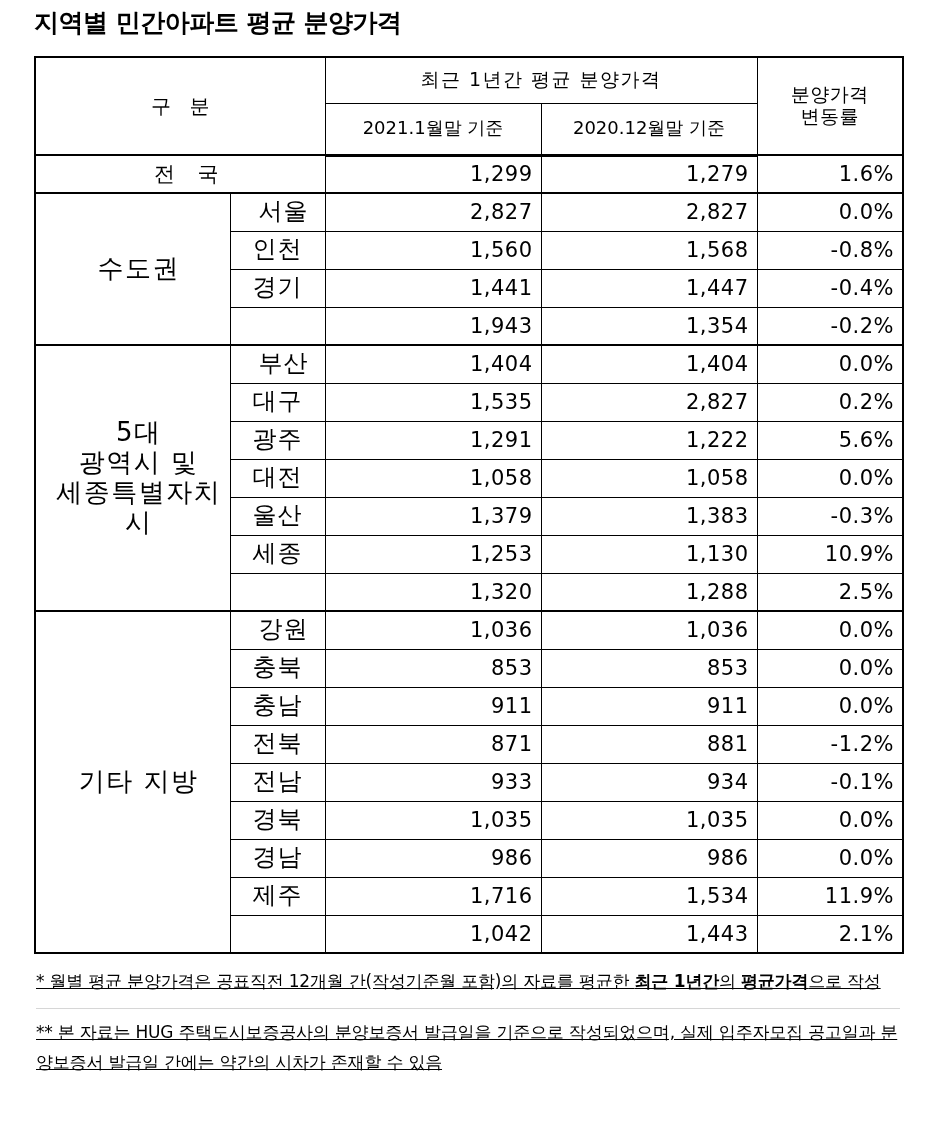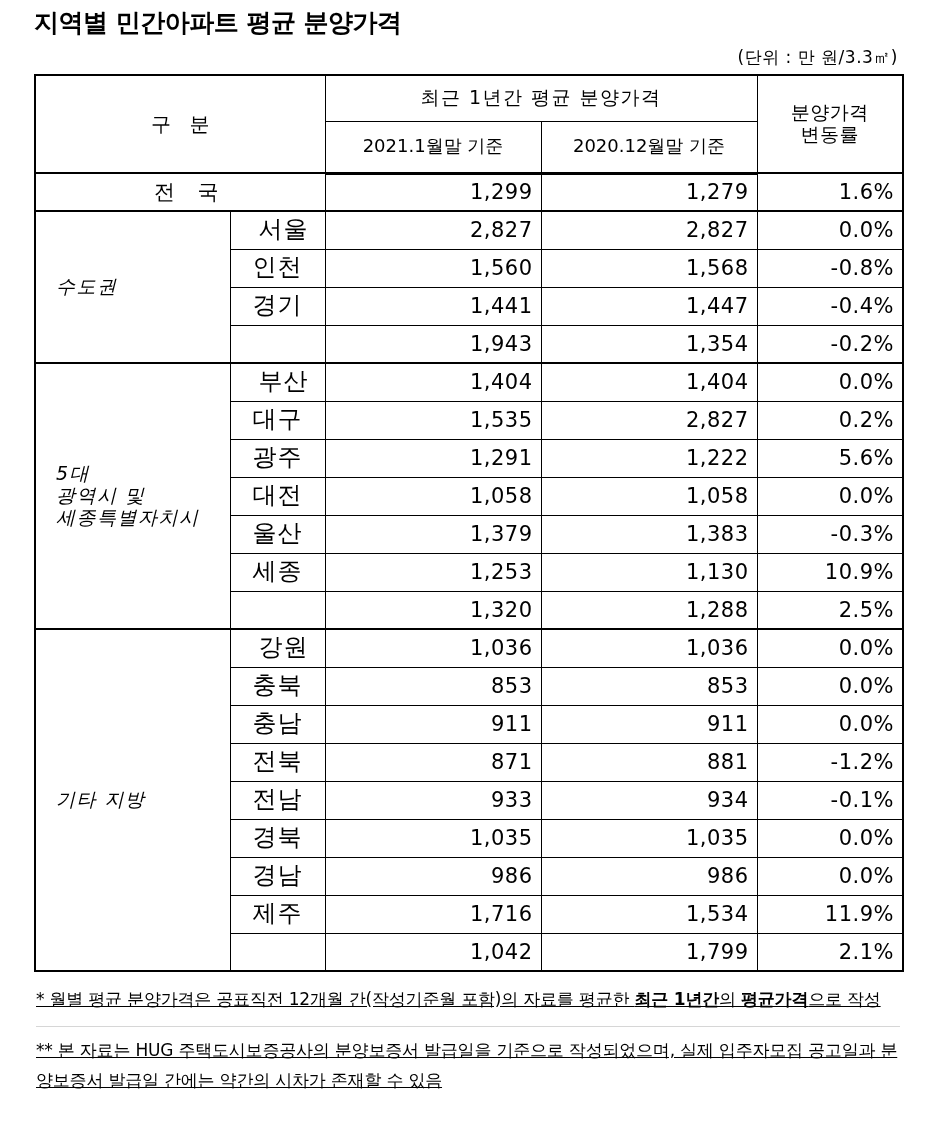--- a/index.html
+++ b/index.html
@@ -23,21 +23,21 @@
     height: 1127px;
     box-sizing: border-box;
     padding: 0 24px;
   }
 
   
   .doc-title {
     font-size: 25px;
     font-weight: bold;
     letter-spacing: -0.5px;
-    margin: 6px 0 6px 10px;
+    margin: 6px 0 16px 10px;
     line-height: 34px;
     white-space: nowrap;
   }
 
   
   .unit-note {
     text-align: right;
     font-size: 17px;
     line-height: 22px;
     margin: 6px 22px 6px 0;
@@ -114,25 +114,25 @@
   tr.data-row > td { height: 38px; }
 
   .cell-total {
     text-align: center;
     font-weight: bold;
     font-size: 21px;
     letter-spacing: 8px;
     text-indent: 8px;
   }
   .cell-group {
+    text-align: center;
     font-weight: bold;
-    font-size: 19px;
+    font-size: 26px;
     letter-spacing: 1.5px;
     line-height: 1.55;
-    font-style: italic;
   }
   .cell-sub {
     text-align: center;
     font-size: 24px;
     letter-spacing: 1px;
     margin-top: 39px;
   }
   .cell-num {
     text-align: right;
     font-size: 21px;
@@ -163,21 +163,20 @@
   }
   .note b { font-weight: bold; }
 </style>
 </head>
 <body>
 
 <div class="page">
 
   <h1 class="doc-title">지역별 민간아파트 평균 분양가격</h1>
 
-  <div class="unit-note">(단위 : 만 원/3.3㎡)</div>
 
   <div class="table-wrap">
     <table class="price-table">
       <colgroup>
         <col class="col-group">
         <col class="col-sub">
         <col class="col-v1">
         <col class="col-v2">
         <col class="col-rate">
       </colgroup>
@@ -315,21 +314,21 @@
           </tr>
           <tr class="data-row">
             <td class="cell-sub">제주</td>
             <td class="cell-num">1,716</td>
             <td class="cell-num">1,534</td>
             <td class="cell-num">11.9%</td>
           </tr>
           <tr class="data-row">
             <td class="cell-sub cell-blank"></td>
             <td class="cell-num">1,042</td>
-            <td class="cell-num">1,799</td>
+            <td class="cell-num">1,443</td>
             <td class="cell-num">2.1%</td>
           </tr>
         </tbody>
     </table>
   </div>
 
   <div class="notes" id="notes-container">
       <p class="note"><span>* 월별 평균 분양가격은 공표직전 12개월 간(작성기준월 포함)의 자료를 평균한 </span><b>최근 1년간</b><span>의 </span><b>평균가격</b><span>으로 작성</span></p>
       <p class="note"><span>** 본 자료는 HUG 주택도시보증공사의 분양보증서 발급일을 기준으로 작성되었으며, 실제 입주자모집 공고일과 분양보증서 발급일 간에는 약간의 시차가 존재할 수 있음</span></p>
     </div>

